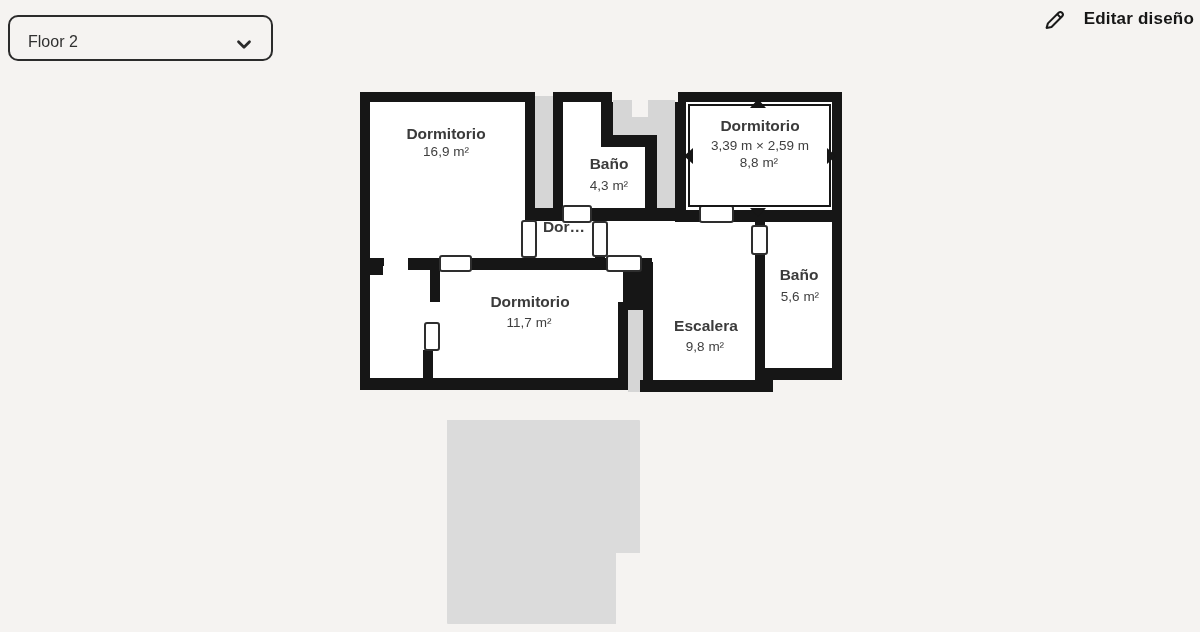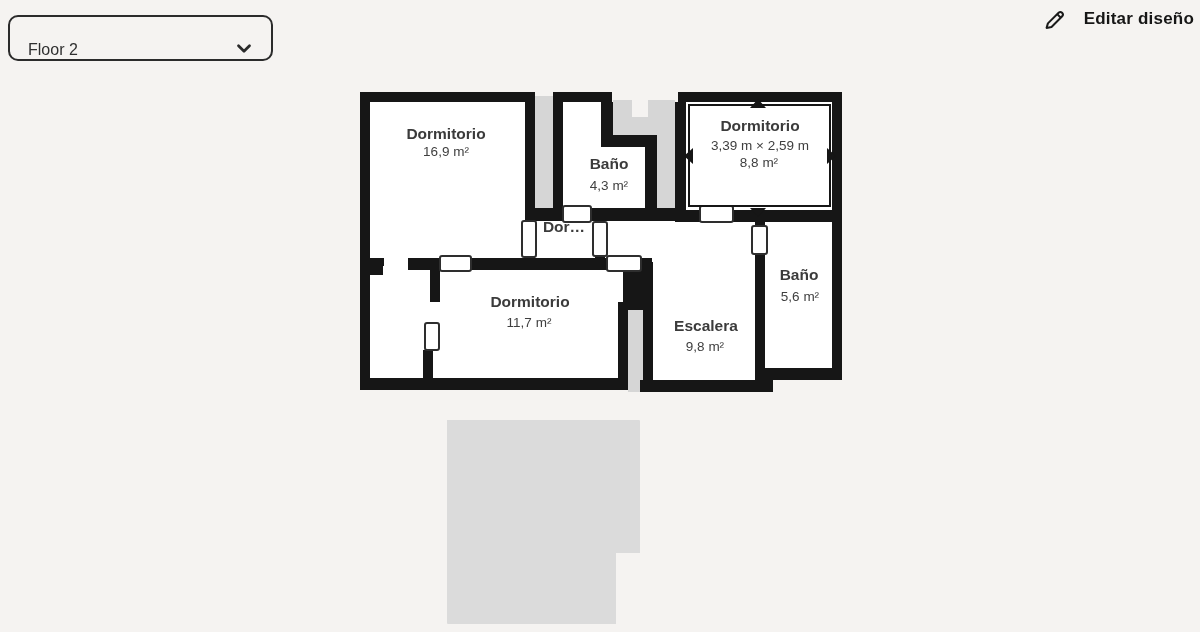--- a/index.html
+++ b/index.html
@@ -7,22 +7,22 @@
   .stage{
     position:relative; width:1200px; height:632px; overflow:hidden;
     background:#f5f3f1;
   }
   .plan-svg{position:absolute; left:0; top:0;}
 
   
   .floor-select{
     position:absolute; left:8px; top:15px; width:265px; height:46px;
     border:2px solid #2b2b2b; border-radius:10px; background:transparent;
-    display:flex; align-items:flex-end; justify-content:space-between;
-    padding:8px 16px 0 18px; box-sizing:border-box; cursor:pointer;
+    display:flex; align-items:flex-start; justify-content:space-between;
+    padding:16px 16px 0 18px; box-sizing:border-box; cursor:pointer;
   }
   .floor-select .value{font-size:16px; color:#303030;}
   .floor-select svg{flex:0 0 auto;}
 
   
   .edit-btn{
     position:absolute; right:4px; top:4px; height:30px;
     display:flex; align-items:center; gap:18px;
     background:transparent; border:none; cursor:pointer; padding:2px 2px;
   }

